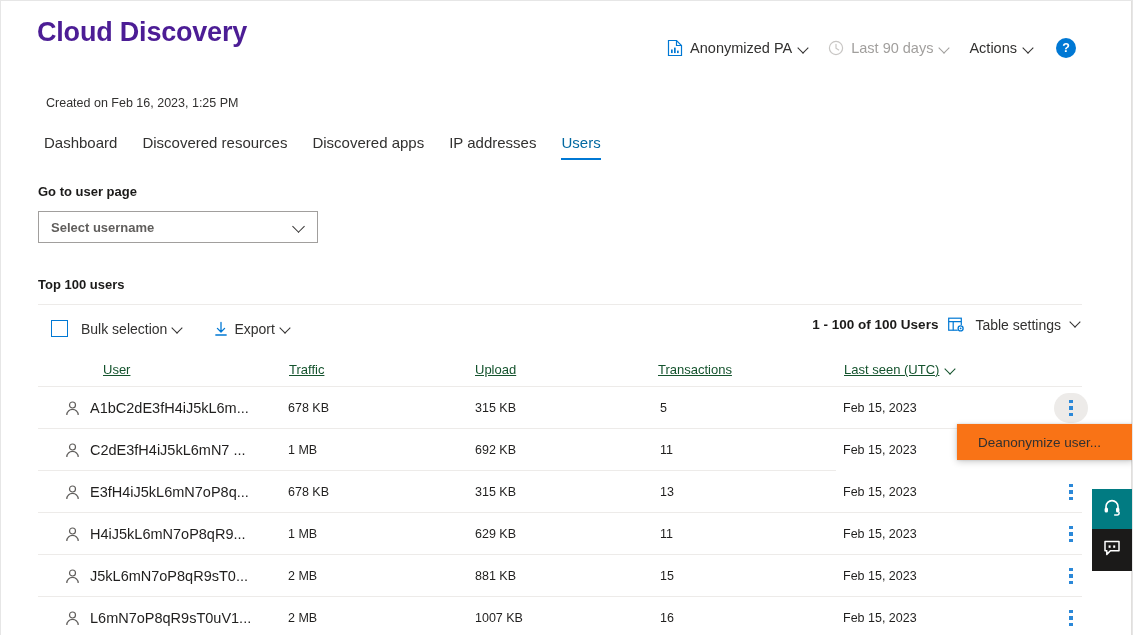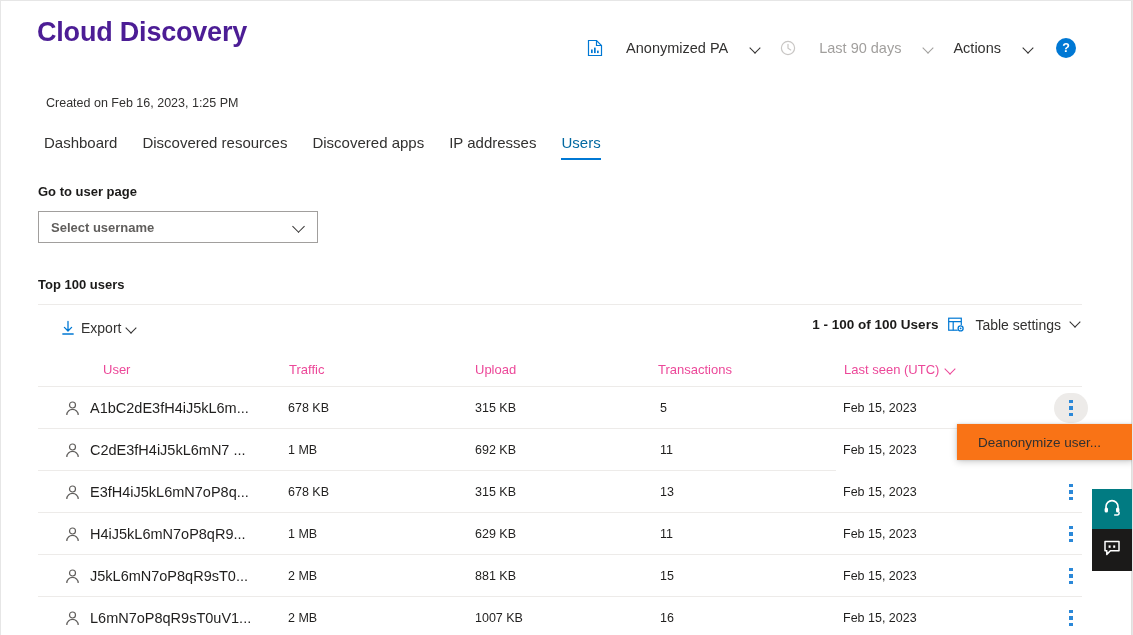--- a/index.html
+++ b/index.html
@@ -22,21 +22,21 @@
     position:absolute;left:36px;top:16px;
     font-size:27px;font-weight:bold;color:#4c1d95;
     letter-spacing:-0.2px;
   }
   .hdr-tools{
     position:absolute;right:56px;top:34px;
     display:flex;align-items:center;gap:0px;
     font-size:14.5px;color:#323130;
   }
   .tool{
-    display:flex;align-items:center;gap:23px;
+    display:flex;align-items:center;gap:7px;
     padding:4px 9px;cursor:pointer;white-space:nowrap;
   }
   .tool.disabled{color:#a19f9d;cursor:default;}
   .chev{
     display:inline-block;width:11px;height:11px;position:relative;flex:0 0 auto;
   }
   .chev::before{
     content:"";position:absolute;left:0;top:1px;width:7px;height:7px;
     border-right:1.3px solid currentColor;border-bottom:1.3px solid currentColor;
     transform:rotate(45deg);
@@ -102,21 +102,21 @@
   .dl-arrow{width:14px;height:16px;flex:0 0 auto;}
 
   .toolbar-right{
     position:absolute;right:50px;top:316px;display:flex;gap:10px;
     font-size:14px;color:#323130;
   }
   .count{font-weight:bold;font-size:13.5px;color:#1b1a19;}
   .icon-tablecfg{width:17px;height:16px;flex:0 0 auto;}
 
   
-  .colhdr{position:absolute;top:361px;font-size:13px;color:#ec4899;}
+  .colhdr{position:absolute;top:361px;font-size:13px;color:#14532d;text-decoration:underline;}
 
   
   .row{
     position:absolute;left:37px;right:50px;height:42px;
   }
   .row .divider{position:absolute;left:0;right:0;bottom:0;height:1px;background:#edebe9;}
   .cell{position:absolute;top:0;height:42px;display:flex;align-items:center;}
   .c-user{left:26px;font-size:14.5px;color:#201f1e;gap:9px;}
   .c-user .picon{width:17px;height:17px;flex:0 0 auto;}
   .c-traffic{left:250px;font-size:12.5px;color:#201f1e;}
@@ -205,20 +205,25 @@
   <div class="select-box">
     <span class="ph">Select username</span>
     <span class="chev"></span>
   </div>
 
   <div class="top-label">Top 100 users</div>
 
   <div class="rule rule-top"></div>
 
   <div class="toolbar-left">
+    <div class="tb-item">
+      <span class="cb"></span>
+      <span>Bulk selection</span>
+      <span class="chev"></span>
+    </div>
     <div class="tb-item" style="margin-left:10px">
       <span class="dl-arrow">
         <svg width="14" height="16" viewBox="0 0 14 16">
           <path d="M7 1.4v9.2M3.4 7.4L7 11l3.6-3.6" fill="none" stroke="#0078d4" stroke-width="1.3" stroke-linecap="round" stroke-linejoin="round"></path>
           <path d="M1.8 14h10.4" stroke="#0078d4" stroke-width="1.3" stroke-linecap="round"></path>
         </svg>
       </span>
       <span>Export</span>
       <span class="chev"></span>
     </div>

